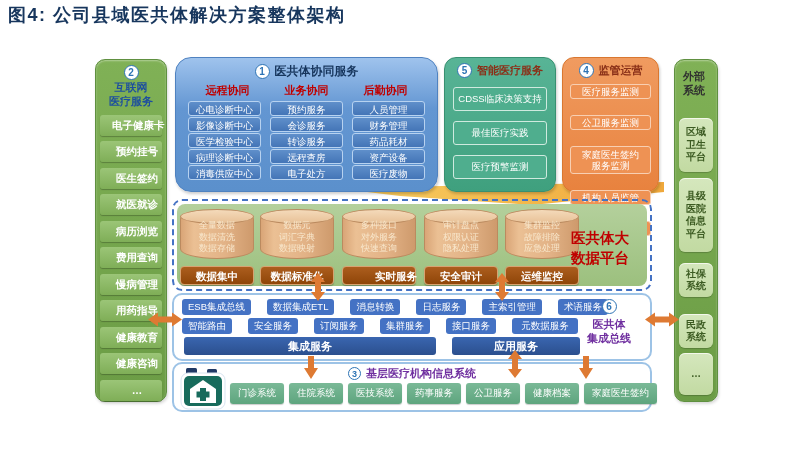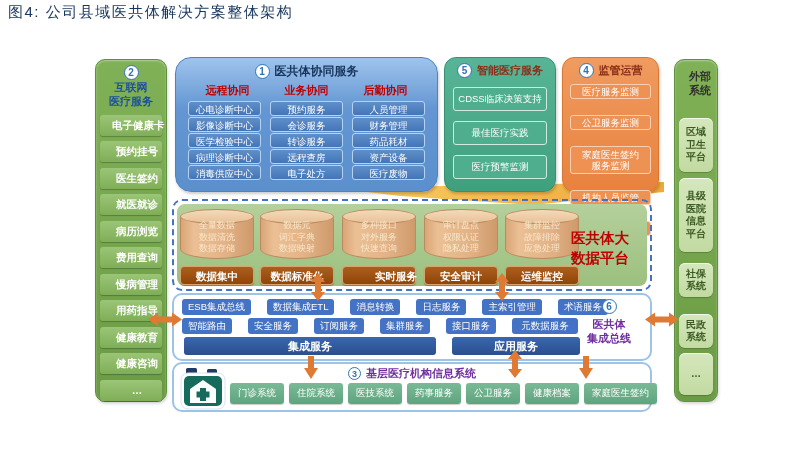--- a/index.html
+++ b/index.html
@@ -1,38 +1,38 @@
 <!DOCTYPE html>
 <html><head>
 <meta charset="utf-8">
 <style>
   html,body{margin:0;padding:0;background:#fff;}
   #fig{position:relative;width:805px;height:475px;background:#fff;overflow:hidden;
        font-family:"Liberation Sans","DejaVu Sans",sans-serif;}
   .pre{white-space:pre-line;}
-  .fig-title{position:absolute;left:8px;top:3px;font-size:15px;font-weight:normal;color:#17365D;letter-spacing:1.5px;}
+  .fig-title{position:absolute;left:8px;top:3px;font-size:18px;font-weight:bold;color:#17365D;letter-spacing:1.5px;}
 
   
   .badge{width:15px;height:15px;border-radius:50%;background:#fff;border:1.6px solid #2E74B5;
          color:#2E74B5;font-weight:bold;font-size:10px;display:inline-flex;align-items:center;
          justify-content:center;flex:0 0 auto;box-sizing:border-box;}
 
   
   .side-panel{position:absolute;top:59px;height:343px;border-radius:10px;
               background:linear-gradient(#80B156,#6B9C45);border:1px solid #5F9040;
               box-shadow:inset 0 1px 2px rgba(255,255,255,.4),1px 2px 3px rgba(0,0,0,.15);box-sizing:border-box;}
   #left-panel{left:95px;width:72px;}
   #right-panel{left:674px;width:44px;}
   .lp-head{display:flex;flex-direction:column;align-items:center;margin-top:5px;}
   .lp-title{color:#1D4F9E;font-weight:bold;font-size:11px;text-align:center;line-height:1.25;margin-top:1px;}
   .lp-items{margin-top:6px;}
   .btn-green{width:50px;height:21px;line-height:21px;margin:0 auto 5.5px;text-align:center;
              background:linear-gradient(#9BC577,#7FAE57);border-radius:3px;color:#fff;
              font-size:10.5px;font-weight:bold;box-shadow:0 1px 1px rgba(0,0,0,.25);white-space:nowrap;padding-left:12px;}
-  .rp-title{margin-top:9px;text-align:center;font-weight:bold;font-size:11px;color:#303030;line-height:1.3;padding-left:8px;}
+  .rp-title{margin-top:9px;font-weight:bold;font-size:11px;color:#303030;line-height:1.3;padding-left:8px;}
   .btn-pale{position:absolute;left:4px;right:4px;background:linear-gradient(#D5E7BD,#C2DAA2);
             border-radius:6px;color:#3C5B22;font-weight:bold;font-size:10px;line-height:1.25;
             display:flex;align-items:center;justify-content:center;text-align:center;
             box-shadow:inset 0 1px 0 rgba(255,255,255,.7),0 1px 1px rgba(0,0,0,.2);}
 
   
   .sec{position:absolute;top:57px;height:135px;border-radius:12px;box-sizing:border-box;
        box-shadow:1px 2px 3px rgba(0,0,0,.2);}
   #collab{left:175px;width:263px;border-radius:16px;border:1px solid #4F82C0;
           background:linear-gradient(#9FC3ED,#6396D2 38%,#5B90CC);}

